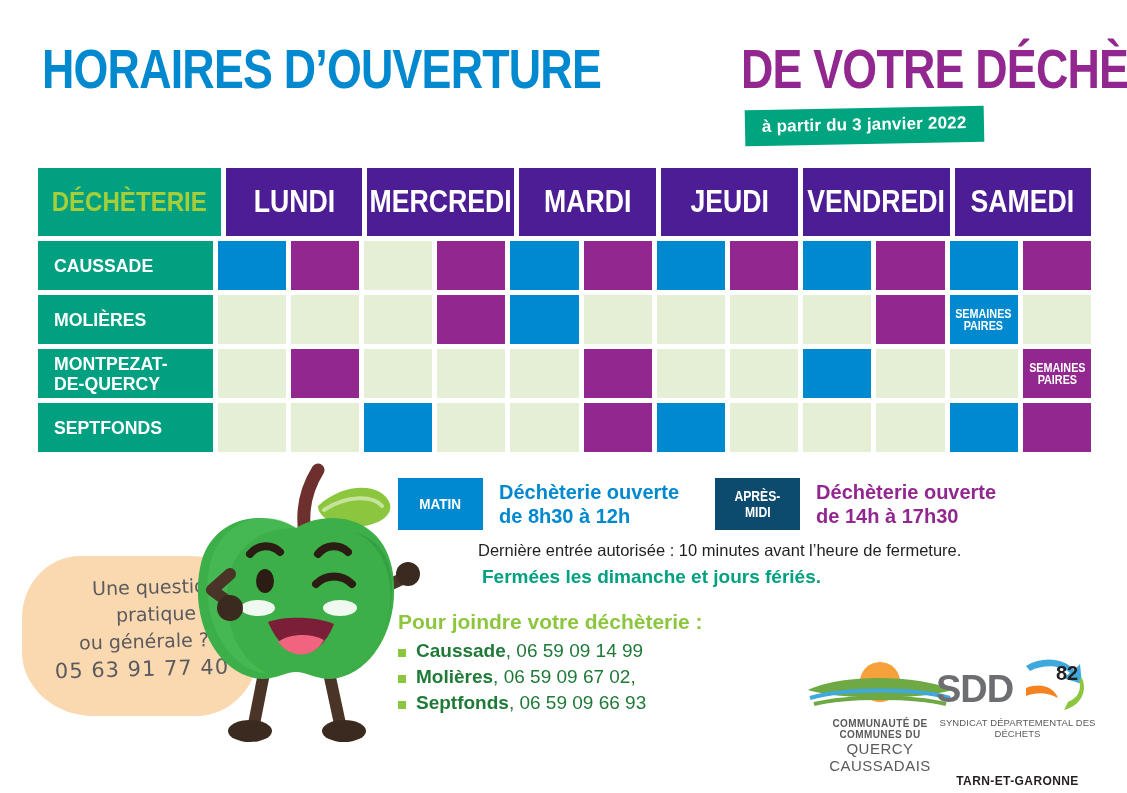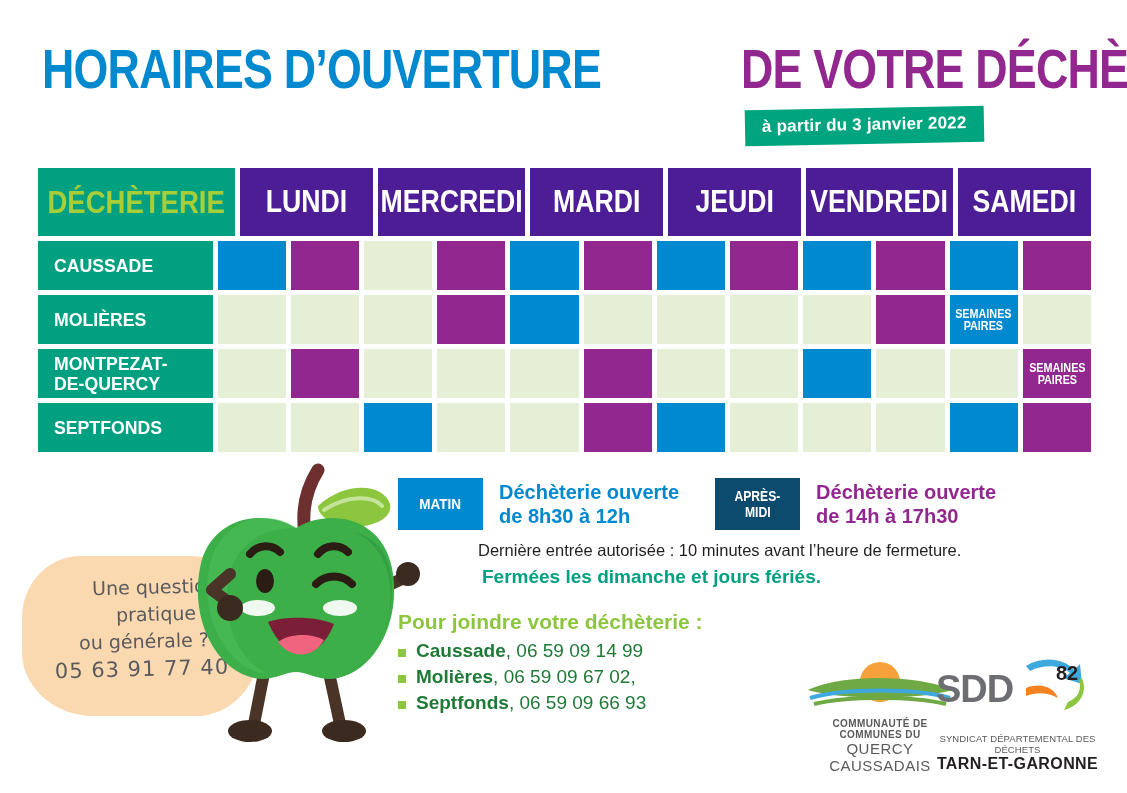--- a/index.html
+++ b/index.html
@@ -44,21 +44,21 @@
   
   .table{position:absolute;left:38px;top:168px;width:1053px;}
   .hrow{display:flex;gap:5px;margin-bottom:5px;}
   .hcell{
     height:68px;display:flex;align-items:center;justify-content:center;
     color:#ffffff;font-weight:bold;font-size:31px;
     font-family:"Liberation Sans Narrow","Liberation Sans",sans-serif;
     background:#4c1d95;letter-spacing:0px;
   }
   .hcell span{display:inline-block;transform:scaleX(0.86);}
-  .hcell.first{background:#00A080;color:#A6CE39;width:197px;font-size:32px;}
+  .hcell.first{background:#00A080;color:#A6CE39;width:197px;font-size:28px;}
   .hcell.day{width:147px;}
 
   .brow{display:flex;gap:5px;margin-bottom:5px;}
   .rlabel{
     width:181px;height:49px;background:#00A080;color:#ffffff;
     display:flex;align-items:center;padding-left:16px;box-sizing:border-box;
     font-weight:bold;font-size:19px;line-height:1.02;
     font-family:"Liberation Sans Narrow","Liberation Sans",sans-serif;
   }
   .rlabel span{display:inline-block;transform:scaleX(0.93);transform-origin:left center;}
@@ -140,22 +140,22 @@
   .apple{position:absolute;left:168px;top:456px;width:256px;height:292px;}
 
   
   .logo-ccqc{position:absolute;left:800px;top:660px;width:160px;text-align:center;}
   .logo-ccqc .sub1{
     font-size:10px;color:#5A5A5A;letter-spacing:.4px;margin-top:2px;font-weight:bold;
   }
   .logo-ccqc .sub2{font-size:15px;color:#5A5A5A;line-height:1.16;letter-spacing:.5px;}
 
   .logo-sdd{position:absolute;left:930px;top:658px;width:175px;text-align:center;}
-  .logo-sdd .sdd-sub1{font-size:9.5px;color:#5A5A5A;letter-spacing:.1px;margin-top:17px;}
-  .logo-sdd .sdd-sub2{font-size:16px;color:#231F20;font-weight:bold;letter-spacing:.4px;}
+  .logo-sdd .sdd-sub1{font-size:9.5px;color:#5A5A5A;letter-spacing:.1px;margin-top:1px;}
+  .logo-sdd .sdd-sub2{font-size:12px;color:#231F20;font-weight:bold;letter-spacing:.4px;margin-top:35px;}
 </style>
 </head>
 <body>
 
 <div class="page">
 
   <div class="title">
     <span class="t-blue">HORAIRES D’OUVERTURE</span><span class="t-purple">DE VOTRE DÉCHÈTERIE</span>
   </div>
   <div class="banner">à partir du 3 janvier 2022</div>

